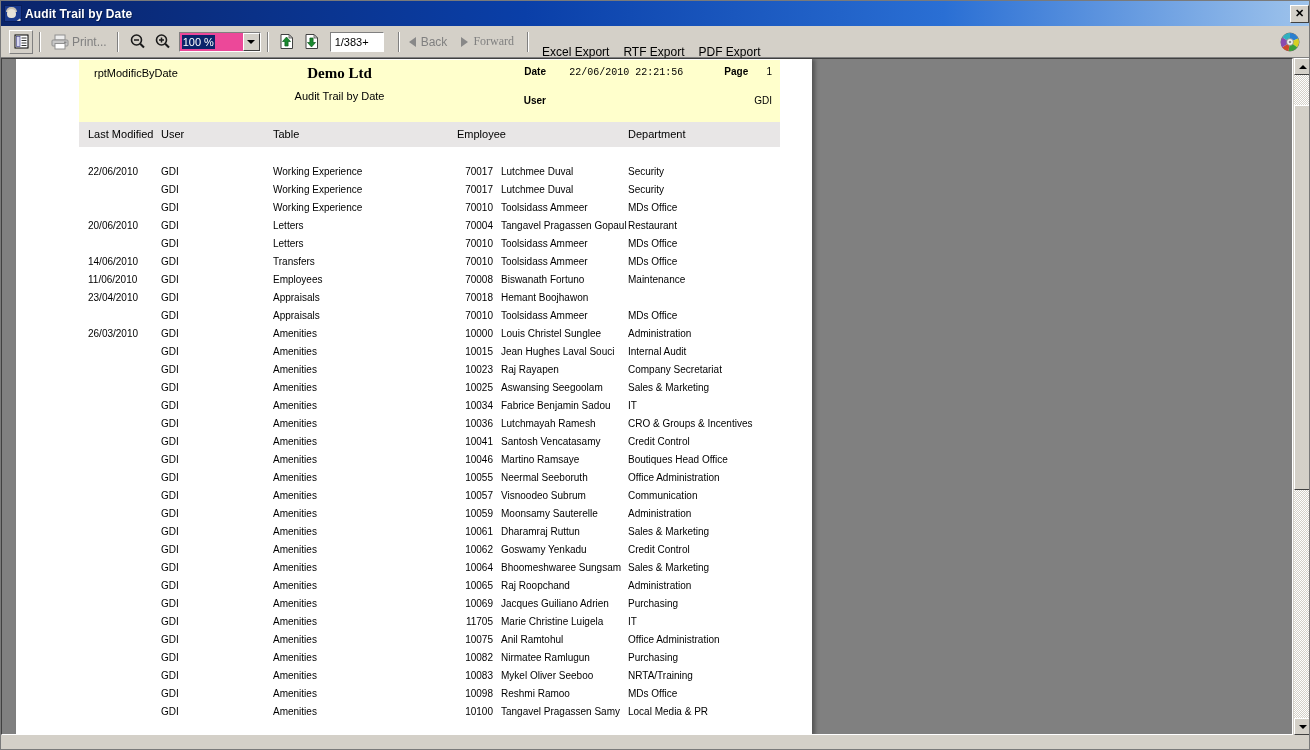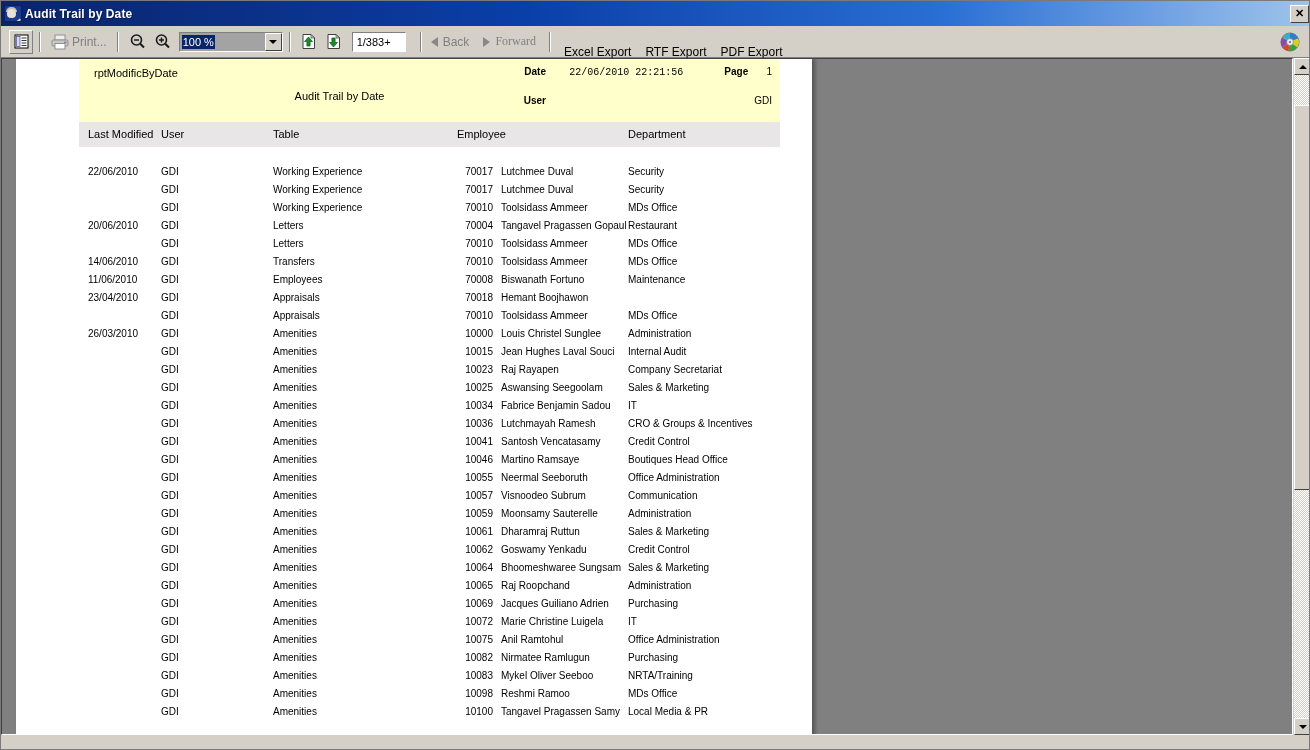--- a/index.html
+++ b/index.html
@@ -142,23 +142,23 @@
   .tb-disabled { color: #808080; }
   .tb-label {
     font-size: 12px;
     margin-left: 3px;
     white-space: nowrap;
   }
 
   .zoom-combo {
     display: flex;
     align-items: stretch;
-    width: 104px;
+    width: 82px;
     height: 20px;
-    background: #a3a3a3;
+    background: #ec4899;
     border-top: 1px solid #808080;
     border-left: 1px solid #808080;
     border-right: 1px solid #ffffff;
     border-bottom: 1px solid #ffffff;
     box-sizing: border-box;
     margin-left: 4px;
   }
   .zoom-value {
     flex: 1 1 auto;
     font-size: 11px;
@@ -549,20 +549,21 @@
 
   <div class="client">
 
     <div class="viewer">
 
       <div class="page-sheet">
         <div class="report">
 
           <div class="rpt-header">
             <div class="hdr-left">rptModificByDate</div>
+            <div class="hdr-company">Demo Ltd</div>
             <div class="hdr-subtitle">Audit Trail by Date</div>
             <div class="hdr-meta">
               <div class="row">
                 <span class="lbl">Date</span>
                 <span class="val">22/06/2010 22:21:56</span>
                 <span class="pg-lbl">Page</span>
                 <span class="pg-val">1</span>
               </div>
               <div class="row">
                 <span class="lbl">User</span>
@@ -777,21 +778,21 @@
                 <span class="cell c-user">GDI</span>
                 <span class="cell c-table">Amenities</span>
                 <span class="cell c-empid">10069</span>
                 <span class="cell c-empname">Jacques Guiliano Adrien</span>
                 <span class="cell c-dept">Purchasing</span>
               </div>
               <div class="row">
                 <span class="cell c-date"></span>
                 <span class="cell c-user">GDI</span>
                 <span class="cell c-table">Amenities</span>
-                <span class="cell c-empid">10072</span>
+                <span class="cell c-empid">11705</span>
                 <span class="cell c-empname">Marie Christine Luigela</span>
                 <span class="cell c-dept">IT</span>
               </div>
               <div class="row">
                 <span class="cell c-date"></span>
                 <span class="cell c-user">GDI</span>
                 <span class="cell c-table">Amenities</span>
                 <span class="cell c-empid">10075</span>
                 <span class="cell c-empname">Anil Ramtohul</span>
                 <span class="cell c-dept">Office Administration</span>

